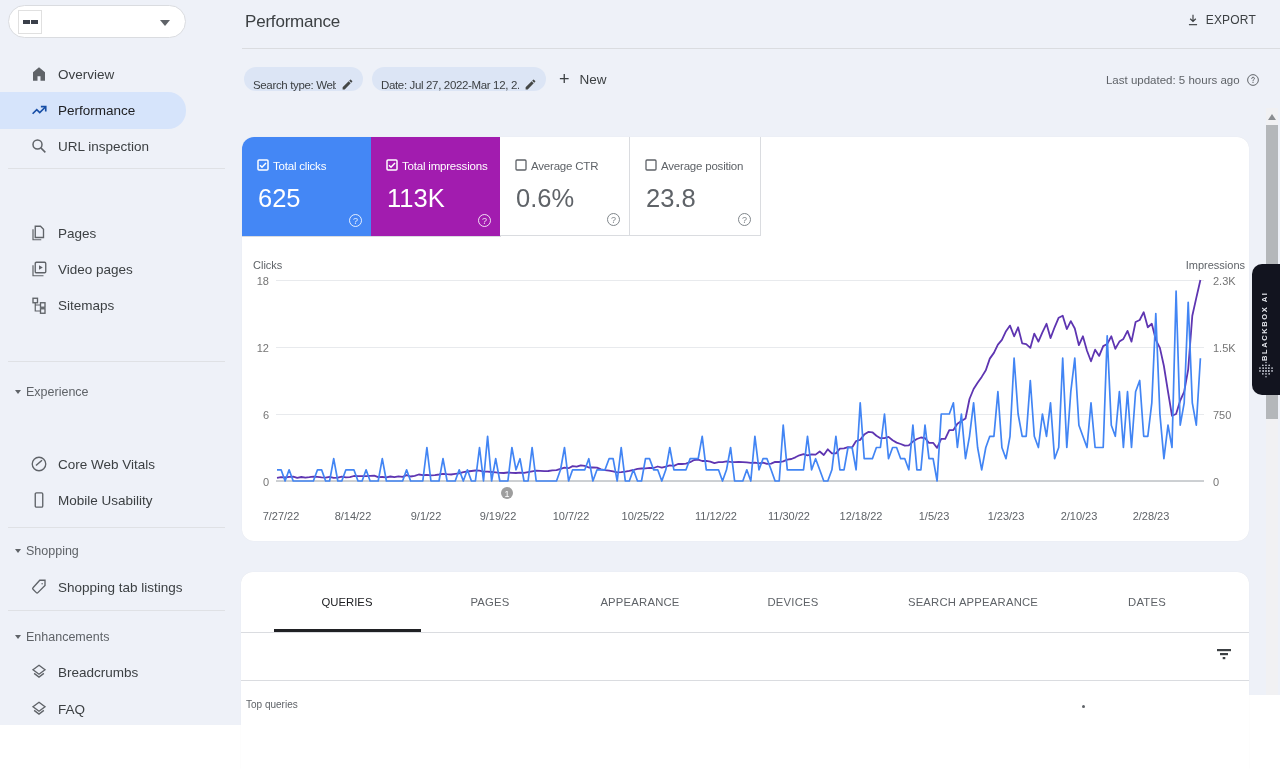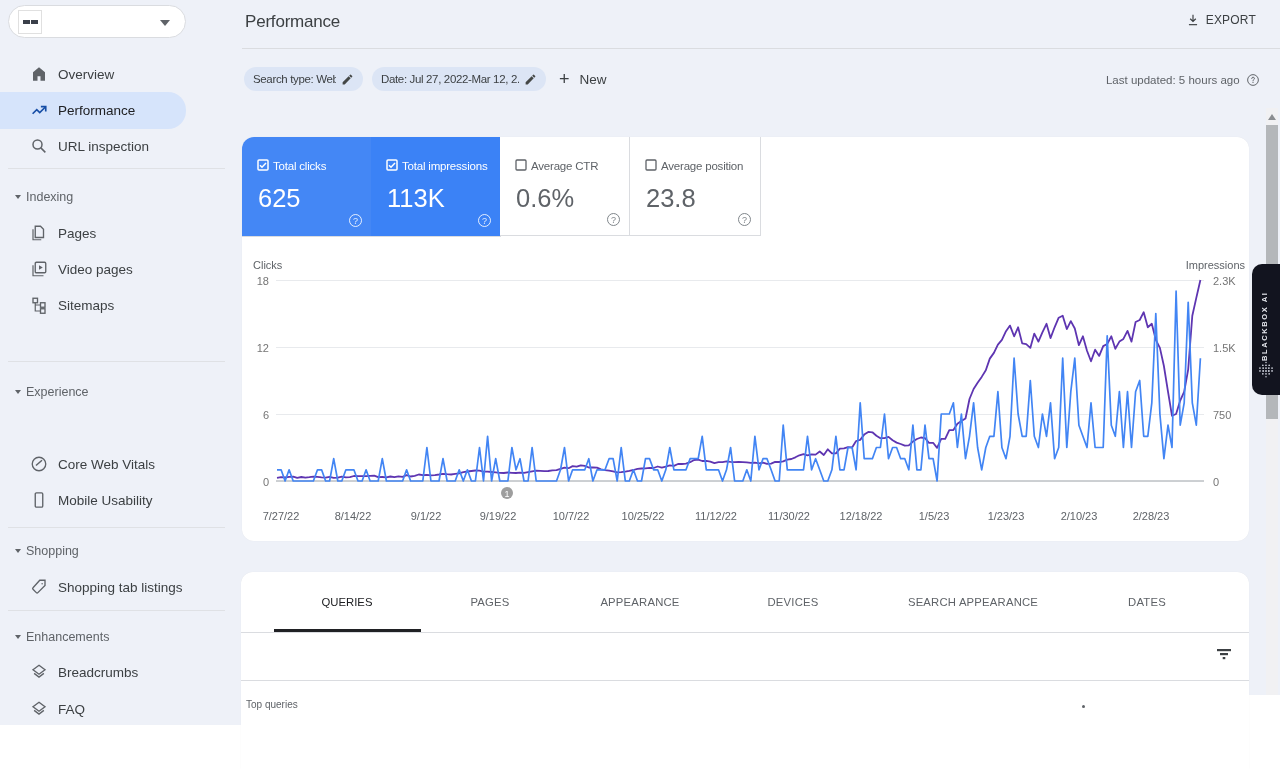--- a/index.html
+++ b/index.html
@@ -18,21 +18,21 @@
 .nav-item .tx{position:absolute;left:42px;top:50%;transform:translateY(-50%);white-space:nowrap}
 .nav-sel{width:186px;background:#d6e4fb;border-radius:0 18px 18px 0}
 .nav-head{position:absolute;left:0;width:241px;height:30px;color:#5f6368;font-size:12.5px}
 .nav-head .tri{position:absolute;left:15px;top:13px;width:0;height:0;border-left:3.5px solid transparent;border-right:3.5px solid transparent;border-top:4.5px solid #5f6368}
 .nav-head .tx{position:absolute;left:26px;top:50%;transform:translateY(-50%)}
 .sdiv{position:absolute;left:8px;width:217px;height:1px;background:#dfe1e5}
 
 .title{left:245px;top:12px;font-size:17px;letter-spacing:-.2px;color:#3c4043}
 .hdiv{left:242px;top:48px;width:1038px;height:1px;background:#dadce0}
 .export{right:24px;top:13px;height:18px;color:#3c4043;font-size:12px;letter-spacing:.2px}
-.chip{position:absolute;top:67px;height:24px;border-radius:12px;background:#dce5f5;color:#3c4043;font-size:11.5px;letter-spacing:-.35px;display:flex;align-items:center;justify-content:space-between;padding:12px 9px;white-space:nowrap}
+.chip{position:absolute;top:67px;height:24px;border-radius:12px;background:#dce5f5;color:#3c4043;font-size:11.5px;letter-spacing:-.35px;display:flex;align-items:flex-end;justify-content:space-between;padding:0 9px;white-space:nowrap}
 .chip span{overflow:hidden}
 .chip svg{flex-shrink:0;margin-left:5px}
 .newbtn{position:absolute;top:67px;left:559px;height:24px;color:#3c4043;display:flex;align-items:center}
 .lastupd{position:absolute;top:73px;right:20px;color:#5f6368;font-size:11.5px}
 
 .card{position:absolute;background:#fff;border-radius:12px;box-shadow:0 0 1px rgba(0,0,0,.08)}
 .mcard{position:absolute;top:137px;height:99px}
 .mcard .lbl{position:absolute;left:31px;top:23px;font-size:11.5px;letter-spacing:-.2px;white-space:nowrap}
 .mcard .cb{position:absolute;left:15px;top:22px;width:12px;height:12px}
 .mcard .val{position:absolute;left:16px;top:47px;font-size:25.5px}
@@ -65,24 +65,20 @@
       <span class="tx" style="color:#202124">Performance</span>
     </div>
     <div class="nav-item" style="top:128px">
       <svg class="ic" viewBox="0 0 24 24" fill="none" stroke="#5f6368" stroke-width="2">
         <circle cx="10" cy="10" r="6"></circle>
         <path d="m14.5 14.5 6 6"></path>
       </svg>
       <span class="tx" style="color:#3c4043">URL inspection</span>
     </div>
     <div class="sdiv" style="top:168px"></div>
-    <div class="nav-head" style="top:182px">
-      <span class="tri"></span>
-      <span class="tx">Indexing</span>
-    </div>
     <div class="nav-item" style="top:215px">
       <svg class="ic" viewBox="0 0 24 24" fill="none" stroke="#5f6368" stroke-width="1.8">
         <path d="M7 3h7l4 4v11H7z"></path>
         <path d="M4 7v14h11" stroke-width="1.6"></path>
       </svg>
       <span class="tx" style="color:#3c4043">Pages</span>
     </div>
     <div class="nav-item" style="top:251px">
       <svg class="ic" viewBox="0 0 24 24" fill="none" stroke="#5f6368" stroke-width="1.8">
         <rect x="7" y="3" width="14" height="14" rx="1.5"></rect>
@@ -179,21 +175,21 @@
 <div class="card" style="left:242px;top:137px;width:1007px;height:404px"></div>
 <div class="mcard" style="left:242px;width:129px;background:#4487f5;border-radius:12px 0 0 0">
  <svg class="cb" viewBox="0 0 24 24">
         <rect x="2" y="2" width="20" height="20" rx="2" fill="none" stroke="#fff" stroke-width="3"></rect>
         <path d="m6 12.5 4 4L18 8" fill="none" stroke="#fff" stroke-width="3"></path>
       </svg>
  <div class="lbl" style="color:#fff">Total clicks</div>
  <div class="val" style="color:#fff">625</div>
  <div class="q" style="color:rgba(255,255,255,.85);border-color:rgba(255,255,255,.85)">?</div>
 </div>
-<div class="mcard" style="left:371px;width:129px;background:#3b82f6">
+<div class="mcard" style="left:371px;width:129px;background:#a21caf">
  <svg class="cb" viewBox="0 0 24 24">
         <rect x="2" y="2" width="20" height="20" rx="2" fill="none" stroke="#fff" stroke-width="3"></rect>
         <path d="m6 12.5 4 4L18 8" fill="none" stroke="#fff" stroke-width="3"></path>
       </svg>
  <div class="lbl" style="color:#fff">Total impressions</div>
  <div class="val" style="color:#fff">113K</div>
  <div class="q" style="color:rgba(255,255,255,.85);border-color:rgba(255,255,255,.85)">?</div>
 </div>
 <div class="mcard" style="left:500px;width:130px;border-right:1px solid #dadce0;border-bottom:1px solid #dadce0;background:#fff">
  <svg class="cb" viewBox="0 0 24 24">

